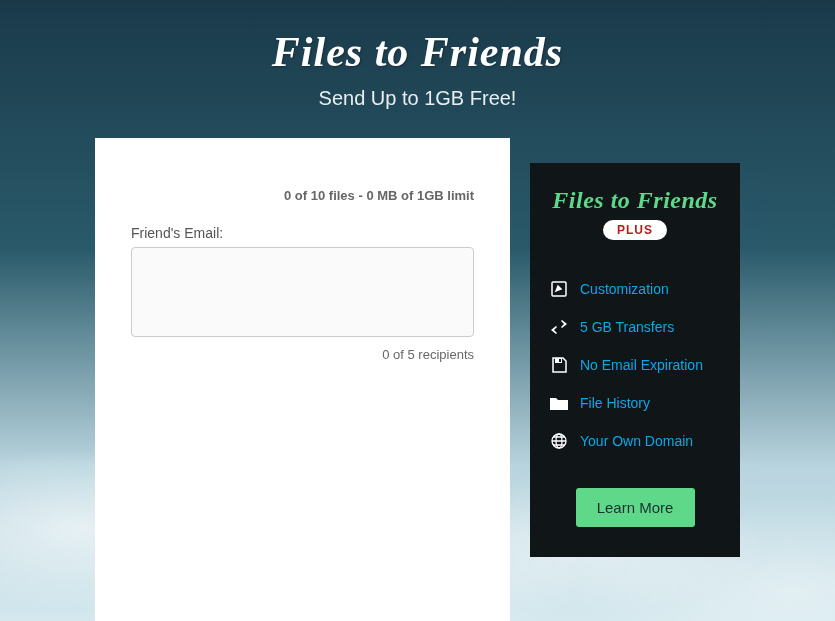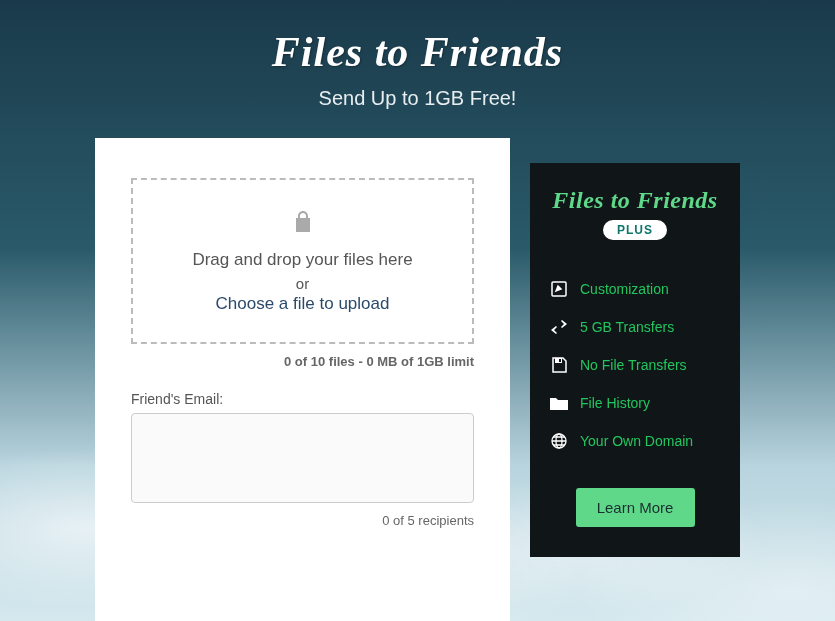--- a/index.html
+++ b/index.html
@@ -135,21 +135,21 @@
       font-family: "Brush Script MT", cursive;
       font-style: italic;
       font-weight: bold;
       color: #5fd88a;
       font-size: 24px;
       text-align: center;
       letter-spacing: 0.5px;
     }
     .plus-badge {
       background: #fff;
-      color: #0f766e;
+      color: #b91c1c;
       font-weight: bold;
       font-size: 12px;
       padding: 3px 14px;
       border-radius: 12px;
       display: inline-block;
       margin-top: 6px;
       letter-spacing: 1px;
     }
     .sidebar-header {
       text-align: center;
@@ -157,21 +157,21 @@
     }
     .feature-list {
       list-style: none;
     }
     .feature-item {
       display: flex;
       align-items: center;
       gap: 12px;
       padding: 10px 0;
       font-size: 14px;
-      color: #22c55e;
+      color: #0ea5e9;
     }
     .feature-icon {
       width: 18px;
       height: 18px;
       flex-shrink: 0;
       display: flex;
       align-items: center;
       justify-content: center;
     }
     .learn-more-btn {
@@ -192,30 +192,20 @@
 
 <div class="bg-clouds"></div>
 
 <div class="header">
   <div class="header-title">Files to Friends</div>
   <div class="header-subtitle">Send Up to 1GB Free!</div>
 </div>
 
 <div class="container">
   <div class="main-card">
-    <div class="dropzone">
-      <span class="lock-icon">
-        <svg width="18" height="22" viewBox="0 0 18 22" fill="#aaa">
-          <path d="M14 8V6c0-2.76-2.24-5-5-5S4 3.24 4 6v2H2v14h14V8h-2zM6 6c0-1.66 1.34-3 3-3s3 1.34 3 3v2H6V6z"></path>
-        </svg>
-      </span>
-      <div class="drop-text">Drag and drop your files here</div>
-      <div class="drop-or">or</div>
-      <a class="choose-link">Choose a file to upload</a>
-    </div>
     <div class="file-status">0 of 10 files - 0 MB of 1GB limit</div>
 
 
     <div class="field-group">
       <label class="field-label">Friend's Email:</label>
       <textarea class="text-area" style=""></textarea>
       <div class="recipients-status">0 of 5 recipients</div>
     </div>
   </div>
 
@@ -243,21 +233,21 @@
         <span>5 GB Transfers</span>
       </li>
       <li class="feature-item">
         <span class="feature-icon">
           <svg width="16" height="16" viewBox="0 0 16 16" fill="none" stroke="#fff" stroke-width="1.5">
             <path d="M2 1h10l3 3v11H2z"></path>
             <rect x="4" y="1" width="7" height="5" fill="#fff" stroke="none"></rect>
             <rect x="8" y="2" width="2" height="3" fill="#101618" stroke="none"></rect>
           </svg>
         </span>
-        <span>No File Transfers</span>
+        <span>No Email Expiration</span>
       </li>
       <li class="feature-item">
         <span class="feature-icon">
           <svg width="18" height="14" viewBox="0 0 18 14" fill="#fff">
             <path d="M0 2h6l2 2h10v10H0z M1 5h15l-2 8H0z"></path>
           </svg>
         </span>
         <span>File History</span>
       </li>
       <li class="feature-item">

